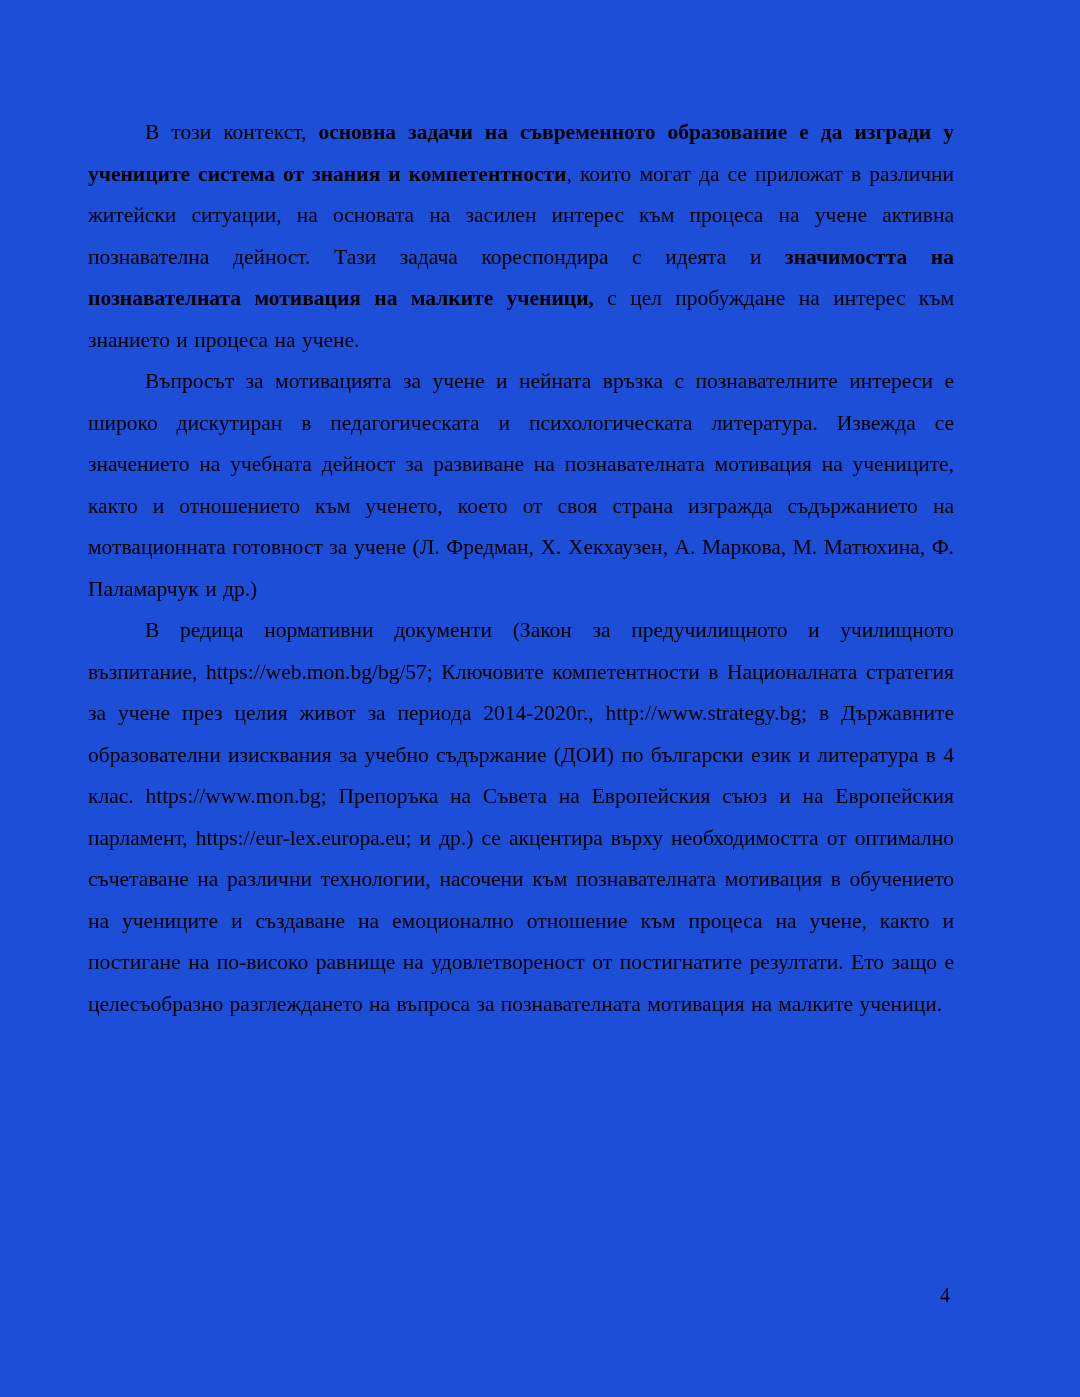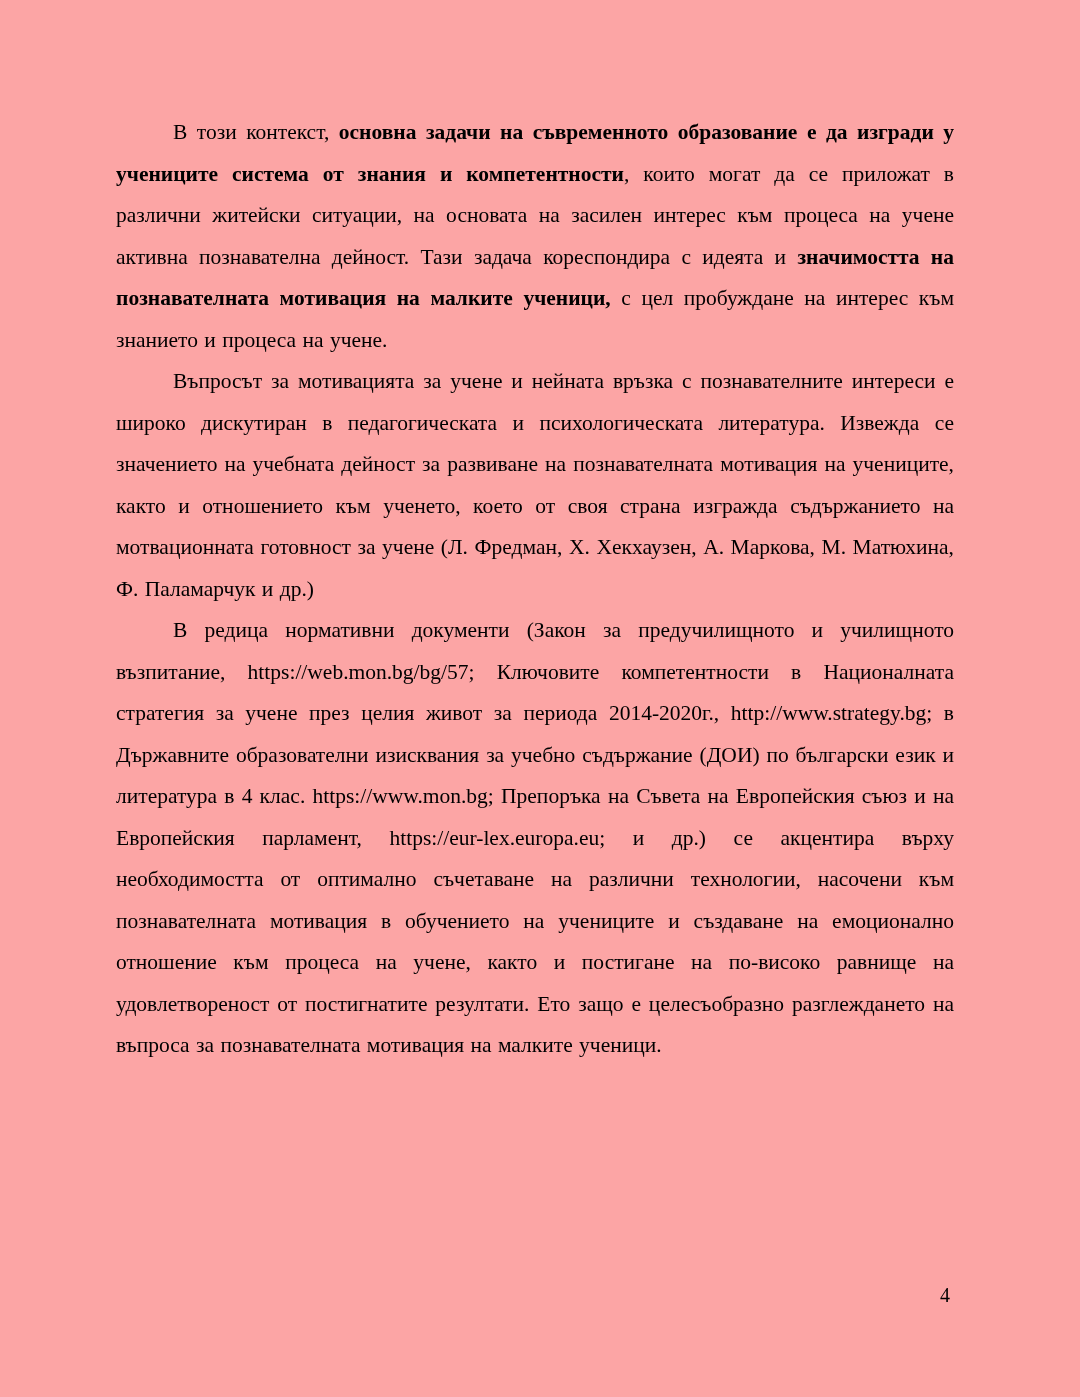--- a/index.html
+++ b/index.html
@@ -12,22 +12,22 @@
     height: 1397px;
     position: relative;
     font-family: "Liberation Serif", serif;
     color: #000000;
     overflow: hidden;
   }
   .page {
     box-sizing: border-box;
     width: 1080px;
     height: 1397px;
-    padding: 112px 126px 0 116px;
-    background: #fca5a5;
+    padding: 112px 126px 0 88px;
+    background: #1d4ed8;
   }
   .para {
     margin: 0;
     font-size: 21.5px;
     line-height: 41.5px;
     text-align: justify;
     text-indent: 57px;
     word-spacing: 1px;
   }
   .para .bold-run {

